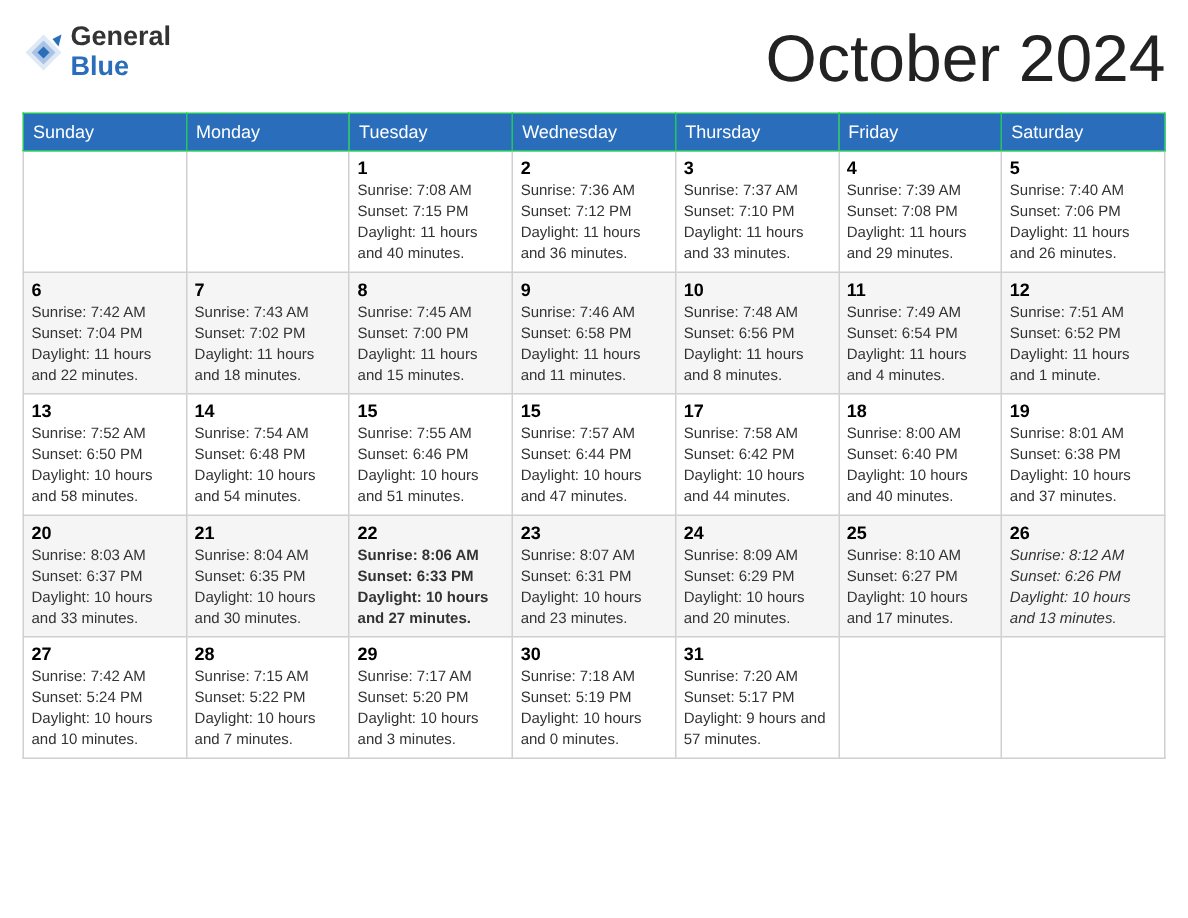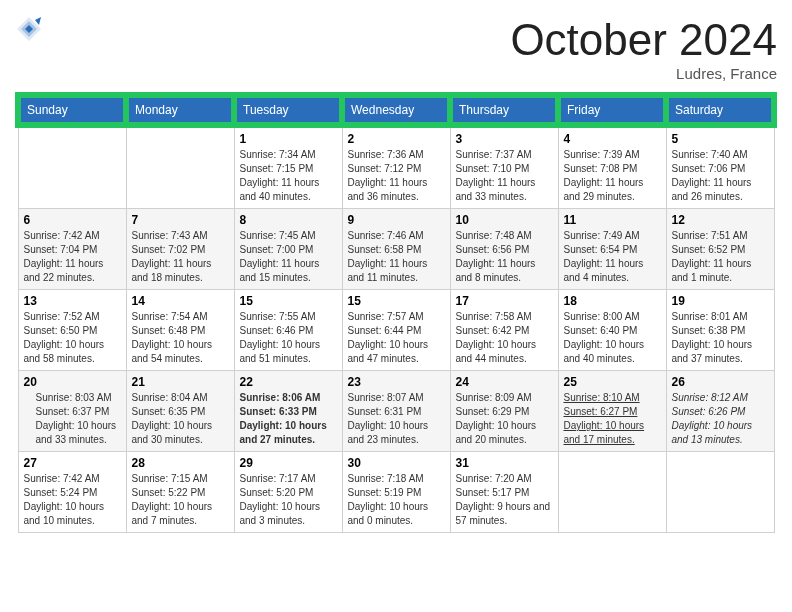--- a/index.html
+++ b/index.html
@@ -60,21 +60,21 @@
       border-collapse: collapse;
       font-size: 11px;
     }
     .calendar th {
       background-color: #2a6ebb;
       color: #fff;
       text-align: left;
       padding: 5px 6px;
       font-size: 12px;
       font-weight: normal;
-      border: 6px solid #22c55e;
+      border: 1px solid #22c55e;
     }
     .calendar td {
       vertical-align: top;
       border: 1px solid #d0d0d0;
       padding: 4px 5px;
       width: calc(100% / 7);
       min-height: 80px;
       background: #fff;
     }
     .calendar tr:nth-child(even) td {
@@ -106,24 +106,27 @@
 
 <div class="container">
   <div class="header">
     <div class="logo">
       <svg class="logo-icon" viewBox="0 0 28 28">
         <polygon points="14,2 26,14 14,26 2,14" fill="#2a6ebb" opacity="0.15"></polygon>
         <polygon points="14,6 22,14 14,22 6,14" fill="#2a6ebb" opacity="0.3"></polygon>
         <polygon points="14,10 18,14 14,18 10,14" fill="#2a6ebb"></polygon>
         <path d="M20,5 L26,2 L24,10 Z" fill="#2a6ebb"></path>
       </svg>
+      <div class="logo-text">
+        <span class="logo-general">General</span>
+        <span class="logo-blue">Blue</span>
+      </div>
     </div>
     <div class="title-block">
       <div class="month-title">October 2024</div>
-      <div class="location">Ludres, France</div>
     </div>
   </div>
 
   <table class="calendar">
     <thead>
       <tr>
         <th>Sunday</th>
         <th>Monday</th>
         <th>Tuesday</th>
         <th>Wednesday</th>
@@ -131,21 +134,21 @@
         <th>Friday</th>
         <th>Saturday</th>
       </tr>
     </thead>
     <tbody id="calendar-body">
     <tr>
           <td class="empty"></td>
           <td class="empty"></td>
           <td>
             <span class="day-number">1</span>
-            <div class="day-info" style="white-space: pre-line;">Sunrise: 7:34 AM
+            <div class="day-info" style="white-space: pre-line;">Sunrise: 7:08 AM
 Sunset: 7:15 PM
 Daylight: 11 hours and 40 minutes.</div>
           </td>
           <td>
             <span class="day-number">2</span>
             <div class="day-info" style="white-space: pre-line;">Sunrise: 7:36 AM
 Sunset: 7:12 PM
 Daylight: 11 hours and 36 minutes.</div>
           </td>
           <td>
@@ -251,21 +254,21 @@
           <td>
             <span class="day-number">19</span>
             <div class="day-info" style="white-space: pre-line;">Sunrise: 8:01 AM
 Sunset: 6:38 PM
 Daylight: 10 hours and 37 minutes.</div>
           </td>
         </tr>
         <tr>
           <td>
             <span class="day-number">20</span>
-            <div class="day-info" style="white-space: pre-line; margin-left: 12px;">Sunrise: 8:03 AM
+            <div class="day-info" style="white-space: pre-line;">Sunrise: 8:03 AM
 Sunset: 6:37 PM
 Daylight: 10 hours and 33 minutes.</div>
           </td>
           <td>
             <span class="day-number">21</span>
             <div class="day-info" style="white-space: pre-line;">Sunrise: 8:04 AM
 Sunset: 6:35 PM
 Daylight: 10 hours and 30 minutes.</div>
           </td>
           <td>
@@ -281,21 +284,21 @@
 Daylight: 10 hours and 23 minutes.</div>
           </td>
           <td>
             <span class="day-number">24</span>
             <div class="day-info" style="white-space: pre-line;">Sunrise: 8:09 AM
 Sunset: 6:29 PM
 Daylight: 10 hours and 20 minutes.</div>
           </td>
           <td>
             <span class="day-number">25</span>
-            <div class="day-info" style="white-space: pre-line; text-decoration: underline;">Sunrise: 8:10 AM
+            <div class="day-info" style="white-space: pre-line;">Sunrise: 8:10 AM
 Sunset: 6:27 PM
 Daylight: 10 hours and 17 minutes.</div>
           </td>
           <td>
             <span class="day-number">26</span>
             <div class="day-info" style="white-space: pre-line; font-style: italic;">Sunrise: 8:12 AM
 Sunset: 6:26 PM
 Daylight: 10 hours and 13 minutes.</div>
           </td>
         </tr>

